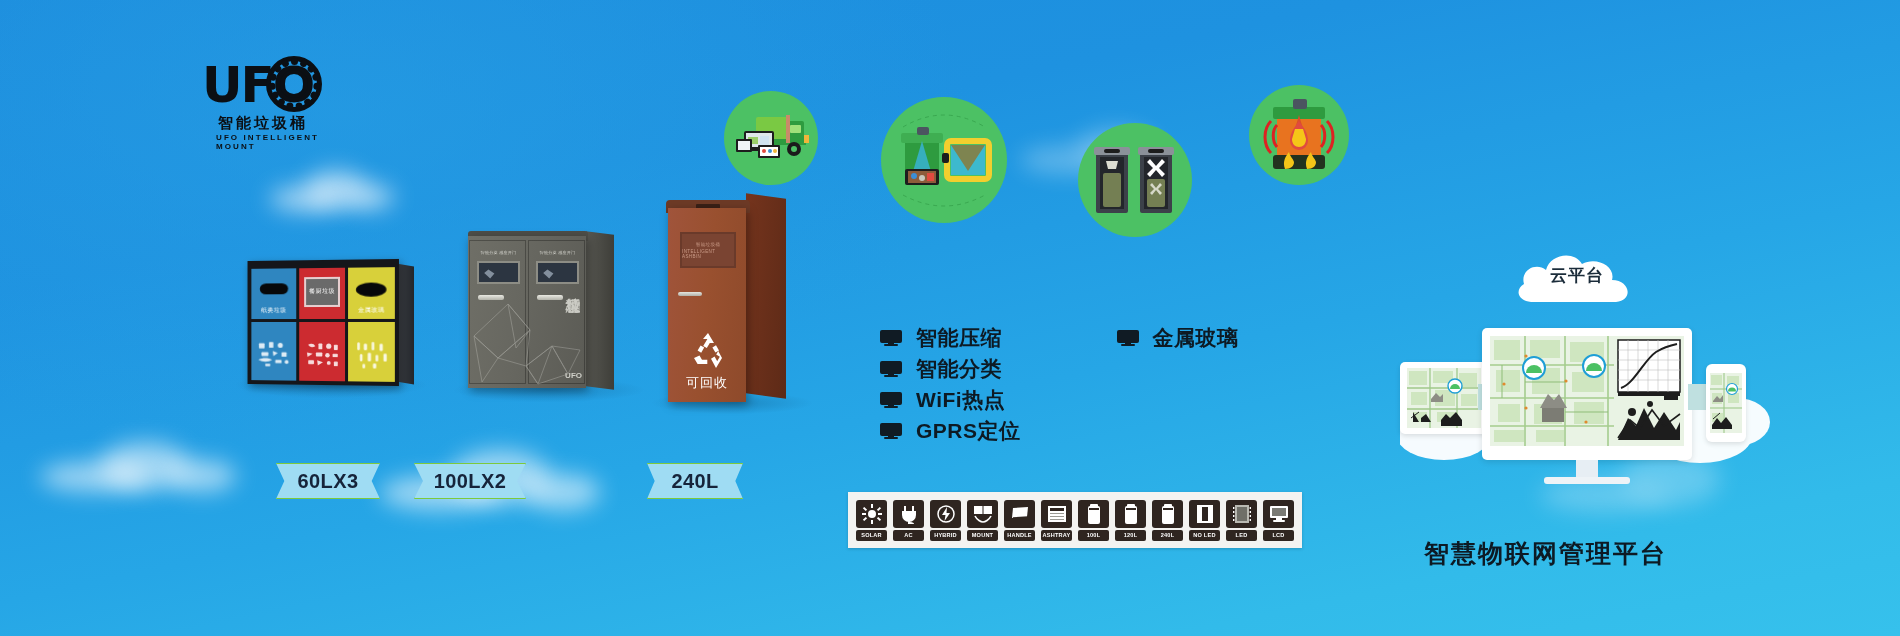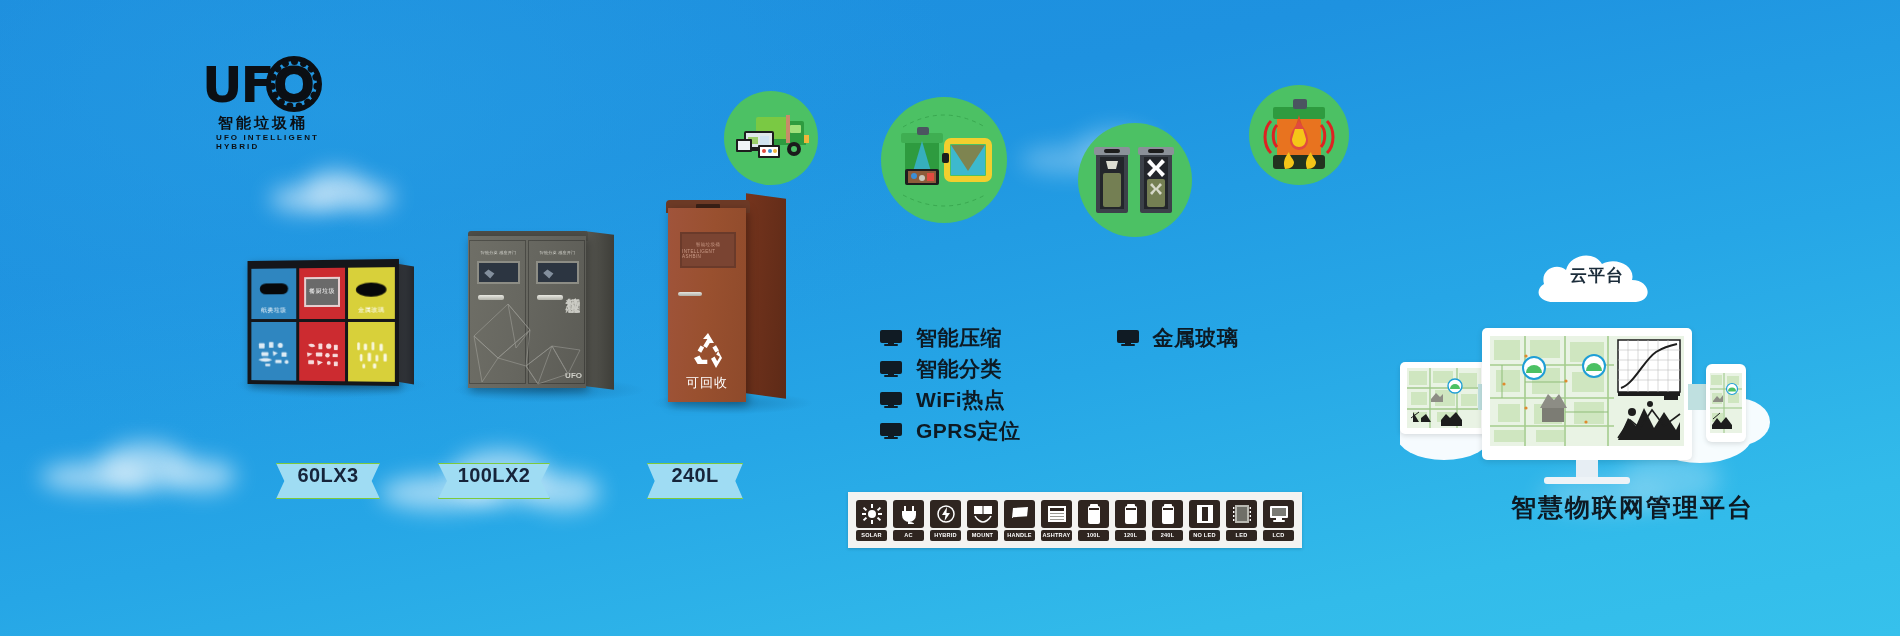--- a/index.html
+++ b/index.html
@@ -172,21 +172,21 @@
   }
   #binB .recy{ position:absolute; left:20px; top:122px; width:40px; height:40px; }
   #binB .recylbl{
     position:absolute; left:0; top:166px; width:78px; text-align:center;
     color:#fff; font-size:13px; letter-spacing:1px;
   }
 
   
   .ribbon{
     position:absolute; height:36px; background:#9fdcf3; border:1.5px solid #7dc93c;
-    display:flex; align-items:flex-start; justify-content:center;
+    display:flex; align-items:center; justify-content:center;
     clip-path:polygon(0 0,100% 0,92% 50%,100% 100%,0 100%,8% 50%);
     color:#16243a; font-size:20px; font-weight:700; letter-spacing:.4px;
   }
 
   
   .gcircle{
     position:absolute; border-radius:50%; background:#4cc164;
   }
 
   
@@ -215,21 +215,21 @@
   }
   .sicon .cap{
     width:31px; height:11px; background:#2f2520; border-radius:2px;
     color:#fff; font-size:5.6px; font-weight:700; letter-spacing:.2px;
     display:flex; align-items:center; justify-content:center;
   }
 
   
   #platform{ position:absolute; left:1400px; top:244px; width:380px; height:250px; }
   #cloudlbl{
-    position:absolute; left:132px; top:0; width:130px; height:66px;
+    position:absolute; left:112px; top:0; width:130px; height:66px;
   }
   #cloudlbl .txt{
     position:absolute; left:0; top:20px; width:130px; text-align:center;
     color:#1b2c3a; font-size:17px; font-weight:700; letter-spacing:1px; z-index:3;
   }
   #arrow{
     position:absolute; left:176px; top:62px; width:0; height:0;
   }
   #monitor{ position:absolute; left:82px; top:84px; width:210px; height:132px; }
   #monitor .bezel{
@@ -238,21 +238,21 @@
   }
   #monitor .scr{ position:absolute; left:8px; top:8px; right:8px; bottom:14px; background:#eef6ec; overflow:hidden; }
   #monitor .neck{ position:absolute; left:94px; top:132px; width:22px; height:18px; background:#e7eef4; }
   #monitor .foot{ position:absolute; left:62px; top:149px; width:86px; height:7px; background:#eef3f7; border-radius:3px; }
   #tablet{ position:absolute; left:0; top:118px; width:88px; height:72px; background:#fff; border-radius:5px; box-shadow:0 2px 5px rgba(0,0,0,.12); }
   #tablet .s{ position:absolute; left:7px; top:6px; right:7px; bottom:6px; background:#eef6ec; overflow:hidden; }
   #phone{ position:absolute; left:306px; top:120px; width:40px; height:78px; background:#fff; border-radius:6px; box-shadow:0 2px 5px rgba(0,0,0,.12); }
   #phone .s{ position:absolute; left:4px; top:9px; right:4px; bottom:9px; background:#eef6ec; overflow:hidden; }
   #platform .bar{ position:absolute; background:#bfe0e0; }
   #plat-caption{
-    position:absolute; left:1424px; top:491px; width:330px; text-align:right;
+    position:absolute; left:1424px; top:537px; width:330px; text-align:left;
     color:#0d1a24; font-size:25px; font-weight:700; letter-spacing:2px;
   }
 </style>
 </head>
 <body>
 
 <div id="stage">
 
   <div class="cloud soft" style="left:260px;top:160px;width:140px;height:60px;">
     <i style="left:10px;top:26px;width:70px;height:26px;"></i>
@@ -292,21 +292,21 @@
         <span style="transform:rotate(168deg)"></span>
       <span style="transform:rotate(192deg)"></span>
         <span style="transform:rotate(216deg)"></span>
       <span style="transform:rotate(240deg)"></span>
         <span style="transform:rotate(264deg)"></span>
       <span style="transform:rotate(288deg)"></span>
         <span style="transform:rotate(312deg)"></span>
       <span style="transform:rotate(336deg)"></span>
     </div>
     <div class="cn">智能垃圾桶</div>
-    <div class="en">UFO INTELLIGENT HYBRID</div>
+    <div class="en">UFO INTELLIGENT MOUNT</div>
   </div>
 
   <div class="bin-shadow" style="left:236px;top:372px;width:190px;height:26px;"></div>
   <div id="bin3">
     <div class="side"></div>
     <div class="body">
       <div class="cols">
         <div class="col">
           <div class="top c-blue">
             <div class="slot"></div>
@@ -406,21 +406,21 @@
             <path d="M30 62 L62 34 L58 70 Z"></path>
           <path d="M58 70 L84 50 L100 78 L70 88 Z"></path>
             <path d="M84 50 L70 88 L58 70 Z"></path>
           <path d="M100 78 L112 54 L84 50 Z"></path>
         </g>
       </svg>
       <div class="vtext">智慧垃圾桶</div>
       <div class="ufomark">UFO</div>
     </div>
   </div>
-  <div class="ribbon" style="left:438px;top:463px;width:112px;">
+  <div class="ribbon" style="left:414px;top:463px;width:112px;">
     <span>100LX2</span>
   </div>
 
   <div class="bin-shadow" style="left:652px;top:392px;width:160px;height:22px;"></div>
   <div id="binB">
     <div class="sidep"></div>
     <div class="lid">
         <div class="strip"></div>
       </div>
     <div class="front">

